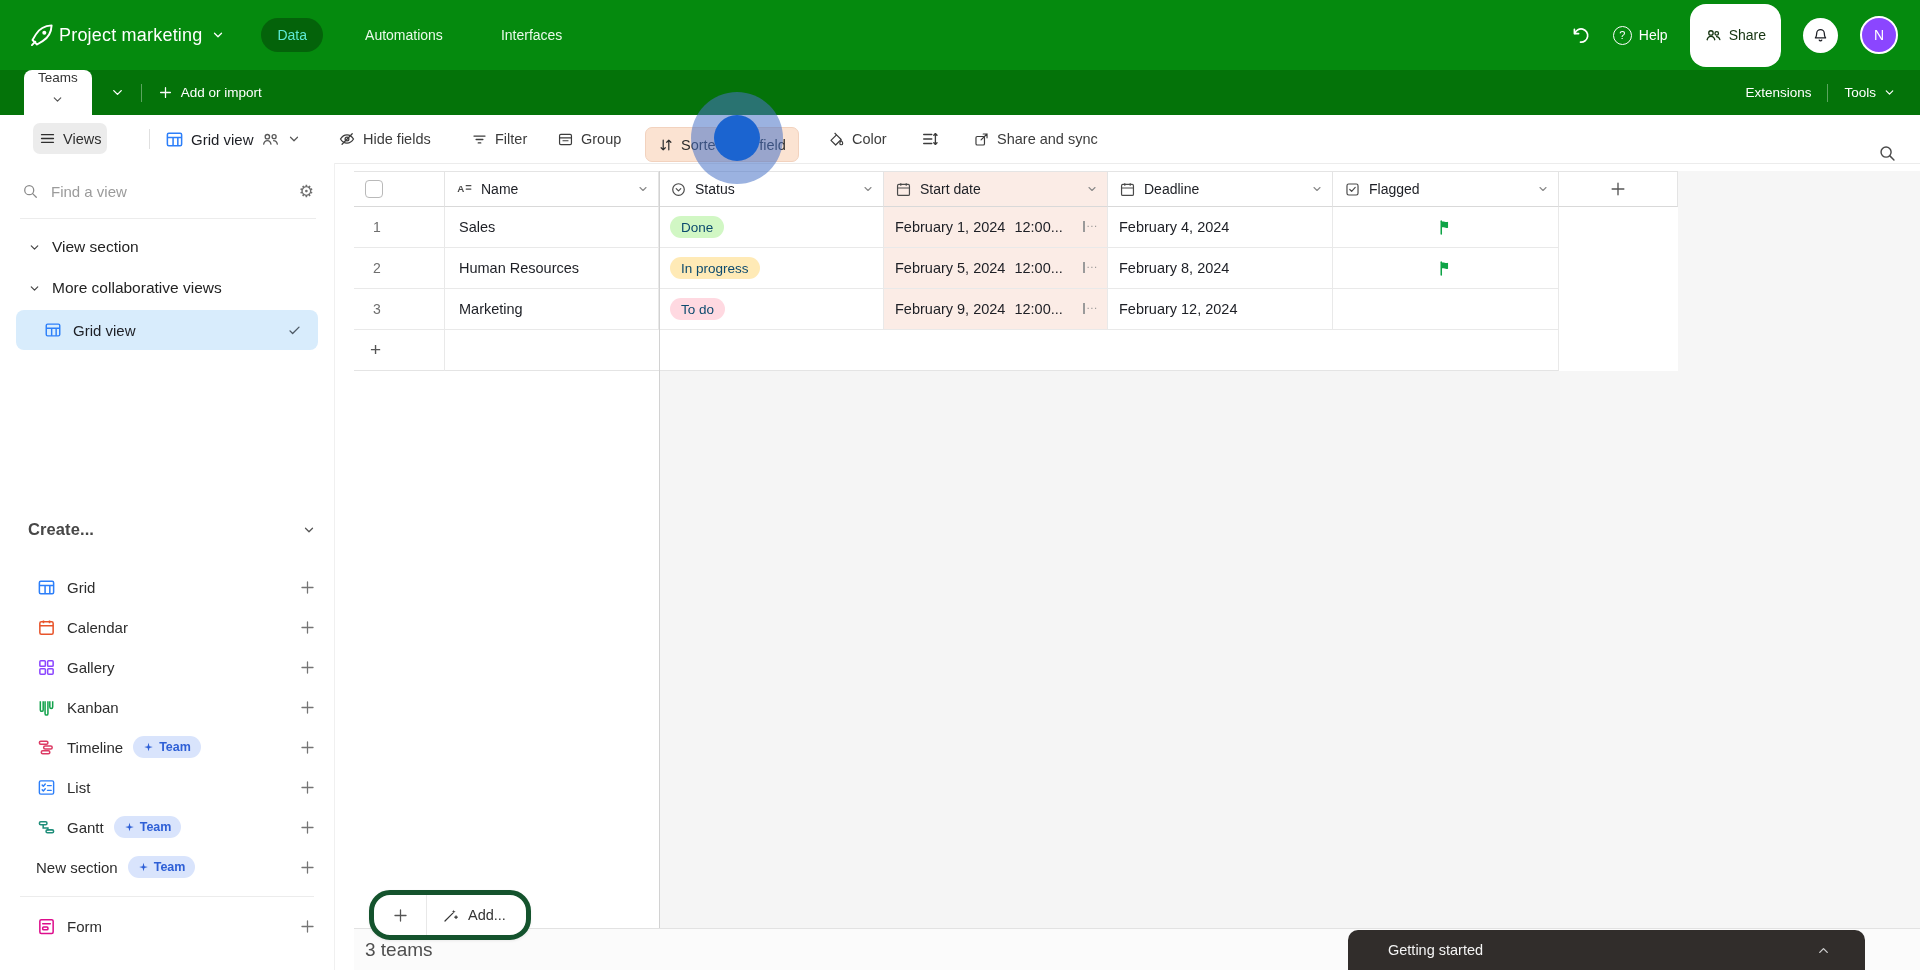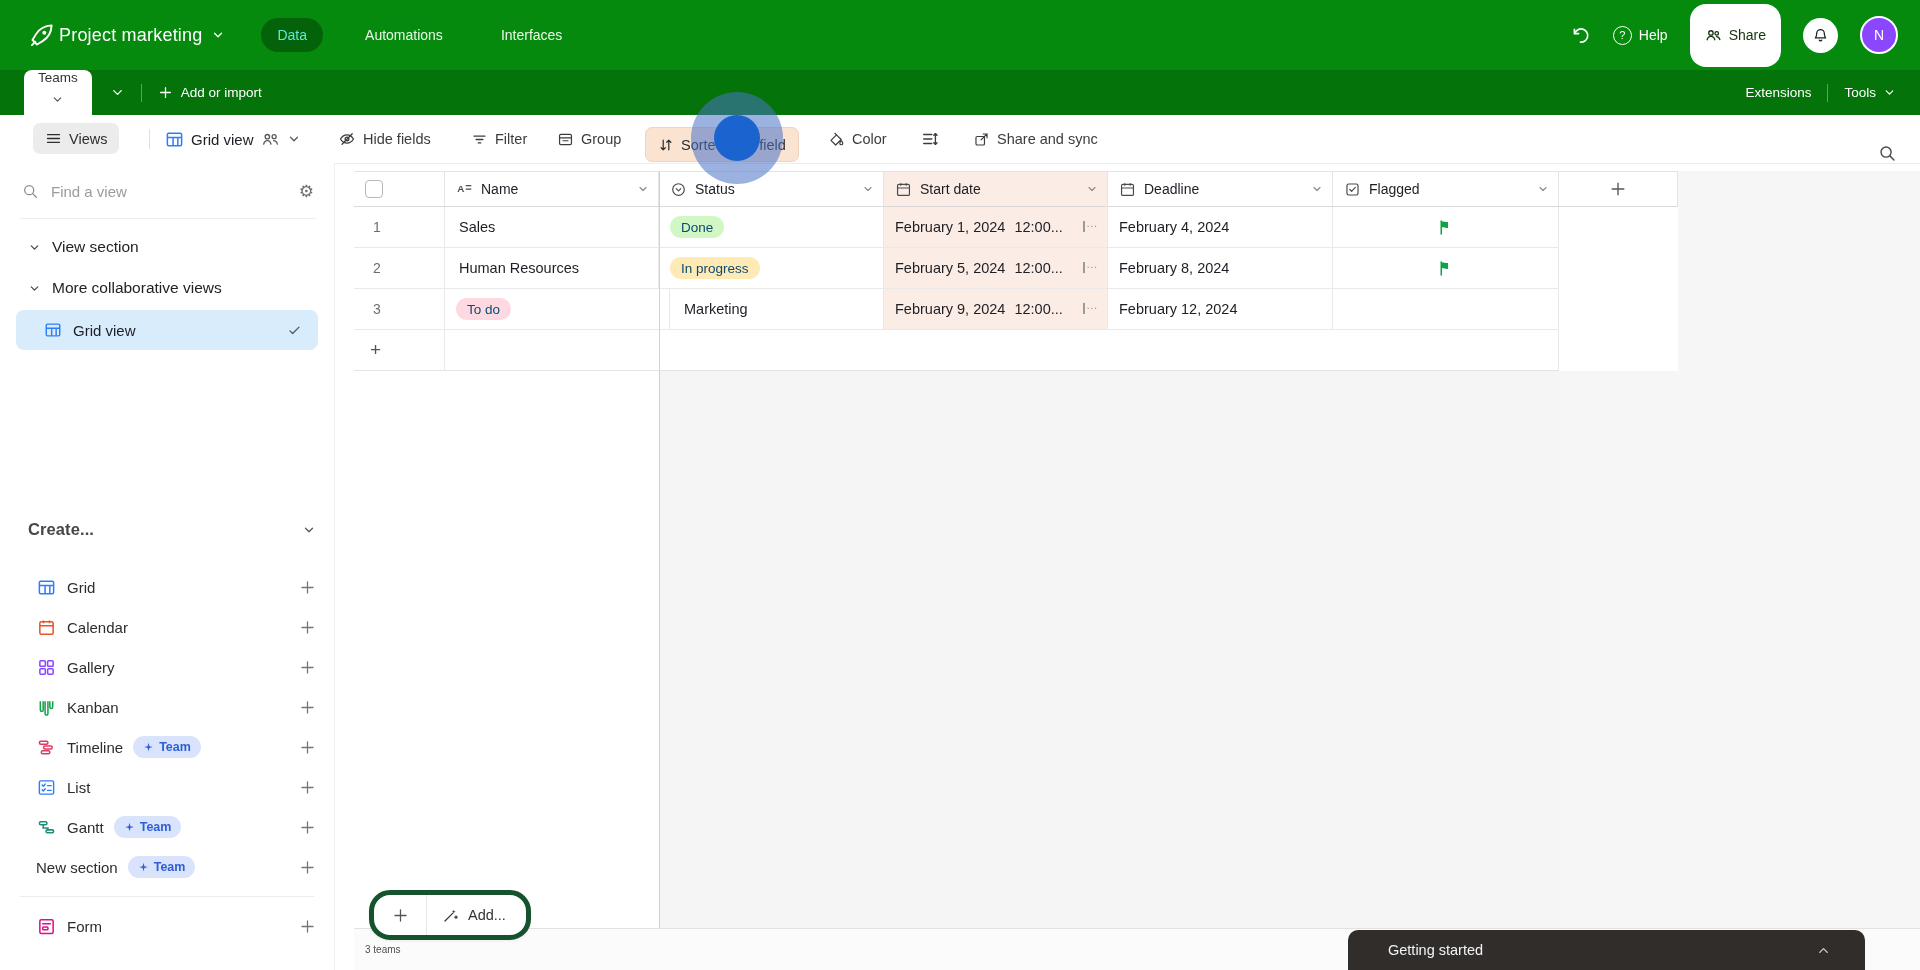--- a/index.html
+++ b/index.html
@@ -27,21 +27,21 @@
   .table-tab{margin-left:24px;height:45px;background:#fff;border-radius:8px 8px 0 0;display:flex;align-items:center;gap:8px;padding:0 14px;font-size:13.5px;color:#333;flex-direction:column;}
   .tab-expand{margin-left:18px;color:#fff}
   .vdiv-green{width:1px;height:18px;background:rgba(255,255,255,.35);margin-left:16px}
   .add-import{display:flex;align-items:center;gap:8px;margin-left:16px;color:#fff;font-size:13.5px}
   .tabbar-right{position:absolute;right:24px;display:flex;align-items:center;gap:16px;color:#fff;font-size:13.5px}
   .tools{display:flex;align-items:center;gap:7px}
 
   
   .toolbar{position:absolute;left:0;top:115px;width:1920px;height:48px;background:#fff;border-bottom:1px solid #ececec;}
   .tb{position:absolute;top:0;height:48px;display:flex;align-items:center;gap:7px;color:#3c3c3c;font-size:14.5px;cursor:pointer}
-  .views-btn{left:33px;background:#ececec;border-radius:7px;height:31px;top:8px;padding:0 12px;color:#2e2e2e}
+  .views-btn{left:33px;background:#ececec;border-radius:7px;height:31px;top:8px;padding:0 6px;color:#2e2e2e}
   .tb-div{position:absolute;left:149px;top:14px;width:1px;height:20px;background:#e0e0e0}
   .gridview{left:165px;color:#1d1f25;font-weight:bold}
   .gridview .gv-label{font-weight:normal;font-size:15px;color:#1d1f25}
   .hidefields{left:338px}.filter{left:471px}.group{left:557px}
   .sort-btn{left:645px;top:12px;height:33px;background:#fbe3d2;border:1px solid #f2d2be;border-radius:7px;padding:0 12px;color:#2b2b2b}
   .color{left:828px}.rowheight{left:921px}.sharesync{left:973px}
   .tb-search{left:1878px;top:14px}
 
   
   .sidebar{position:absolute;left:0;top:163px;width:334px;height:807px;background:#fff;border-right:1px solid #f0f0f0}
@@ -82,21 +82,21 @@
   .dmini{position:absolute;right:9px;top:14px;display:flex;align-items:center;gap:2px;color:#8e8e8e}
   .dmini .bar{width:1.5px;height:11px;background:#9a9a9a}
   .dmini .dots{font-size:10px;letter-spacing:1px;line-height:6px;margin-top:-5px}
   .flagcell{justify-content:center}
   .addrow-plus{color:#555;padding-left:16px;font-size:19px}
   .checkbox{width:16px;height:16px;border:1.5px solid #b9b9b9;border-radius:4px;margin-left:0px}
   .plus-hdr{justify-content:center;padding-left:0;color:#555}
   .frozen-line{position:absolute;left:659px;top:171px;width:1px;height:757px;background:#d2d2d2}
   .foot-line{position:absolute;left:354px;top:928px;width:1566px;height:1px;background:#e2e2e2}
   .footer{position:absolute;left:354px;top:929px;width:1566px;height:41px;background:#fbfbfb;display:flex;align-items:center}
-  .summary{margin-left:11px;font-size:10px;color:#4f4f4f}
+  .summary{margin-left:11px;font-size:19px;color:#4f4f4f}
   .add-pill{position:absolute;left:369px;top:890px;height:40px;background:#fff;border:5px solid #14532d;border-radius:21px;display:flex;align-items:center;box-shadow:0 1px 3px rgba(0,0,0,.07)}
   .add-pill .plus-seg{width:52px;display:flex;justify-content:center;align-items:center;border-right:1px solid #e8e8e8;align-self:stretch;color:#555}
   .add-pill .add-seg{display:flex;align-items:center;gap:9px;padding:0 20px 0 15px;font-size:14.5px;color:#333}
 
   
   .toast{position:absolute;left:1348px;top:930px;width:517px;height:40px;background:#312d2b;border-radius:10px 10px 0 0;display:flex;align-items:center;color:#f4f4f4;font-size:14.5px}
   .toast .t-label{margin-left:40px}
   .toast .t-chev{position:absolute;right:34px;color:#cfcfcf}
 
   
@@ -624,24 +624,24 @@
                 <g>
                   <path d="M5 2.5v15" stroke="#0ea446" stroke-width="1.8" stroke-linecap="round"></path>
                   <path d="M5 3.2c2.8-1.4 5.2 1.4 8 0v7c-2.8 1.4-5.2-1.4-8 0z" fill="#0ea446"></path>
                 </g>
               </svg>
             </span>
           </div>
         </div>
         <div class="row">
           <div class="cell c0 rownum">3</div>
+          <div class="cell c1 namecell">Marketing</div>
           <div class="cell c2">
             <span class="pill" style="background: rgb(255, 217, 225);">To do</span>
           </div>
-          <div class="cell c1 namecell">Marketing</div>
           <div class="cell c3 datecell tint">
             <span>February 9, 2024</span>
             <span>12:00...</span>
             <span class="dmini">
               <span class="bar"></span>
               <span class="dots">...</span>
             </span>
           </div>
           <div class="cell c4 datecell">February 12, 2024</div>
           <div class="cell c5 flagcell"></div>

